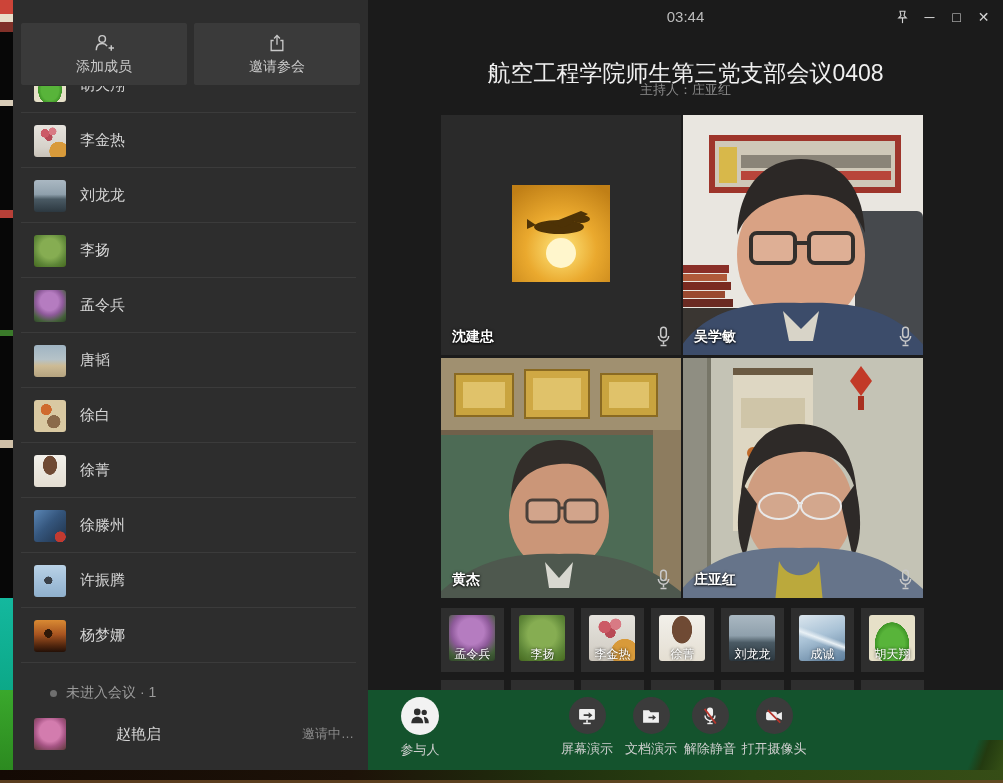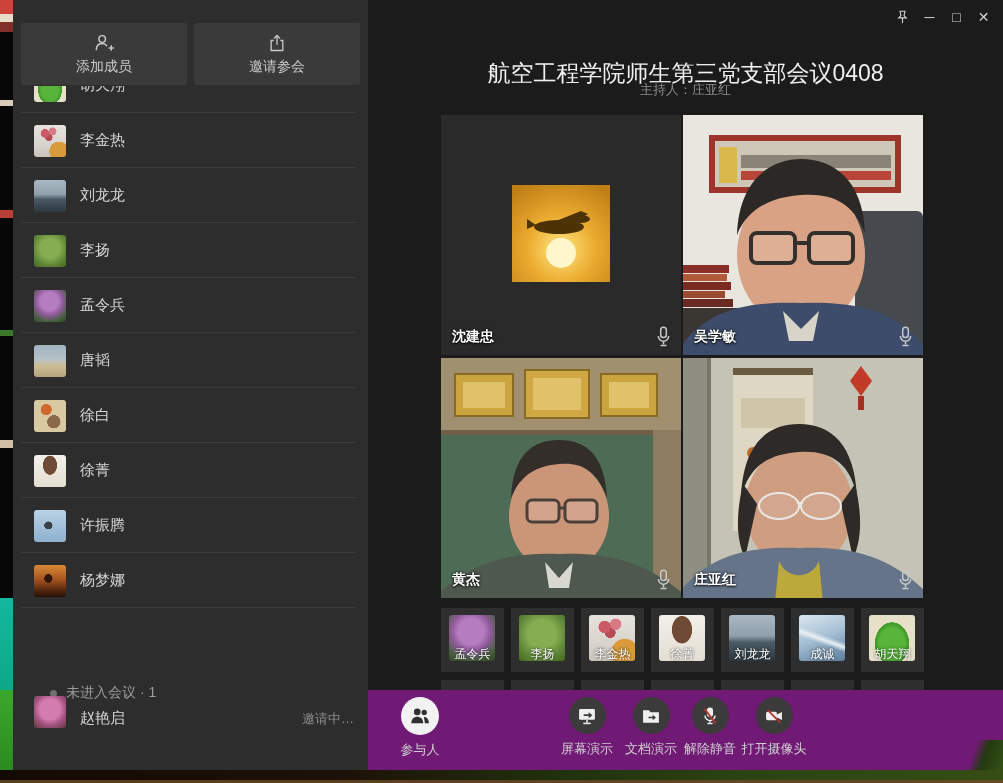--- a/index.html
+++ b/index.html
@@ -20,22 +20,22 @@
   .action-btn svg{display:block;}
 
   .member-list{position:absolute;left:0;top:58px;width:100%;z-index:1;}
   .member-row{position:relative;height:55px;display:flex;align-items:center;padding-left:21px;box-sizing:border-box;}
   .member-row::after{content:'';position:absolute;left:8px;right:12px;bottom:0;height:1px;background:#3b3b3b;}
   .avatar{width:32px;height:32px;border-radius:3px;flex:0 0 auto;background:#555;}
   .member-name{margin-left:14px;font-size:15px;color:#d6d6d6;}
 
   .not-joined{position:absolute;left:37px;top:684px;display:flex;align-items:center;color:#9b9b9b;font-size:14px;z-index:2;}
   .nj-dot{width:7px;height:7px;border-radius:50%;background:#6f6f6f;margin-right:9px;}
-  .pending-row{position:absolute;left:0;top:672px;width:100%;height:56px;display:flex;align-items:flex-end;
-               padding:0 14px 0 21px;box-sizing:border-box;z-index:2;}
+  .pending-row{position:absolute;left:0;top:706px;width:100%;height:56px;display:flex;align-items:center;
+               padding:0 14px 0 21px;box-sizing:border-box;z-index:2;gap:36px;}
   .pending-status{margin-left:auto;font-size:13px;color:#8a8a8a;}
 
   
   .avatar[data-avatar="frog-cartoon"]{background:radial-gradient(ellipse at 50% 62%,#58b43a 0 38%,#3f9627 52%,rgba(0,0,0,0) 53%),#e6e0c8;}
   .avatar[data-avatar="flower-vase"]{background:
       radial-gradient(circle at 34% 26%,#cc5a66 0 13%,rgba(0,0,0,0) 14%),
       radial-gradient(circle at 58% 20%,#d87a84 0 12%,rgba(0,0,0,0) 13%),
       radial-gradient(circle at 46% 38%,#b84a56 0 14%,rgba(0,0,0,0) 15%),
       radial-gradient(circle at 78% 82%,#d89a3a 0 26%,rgba(0,0,0,0) 27%),
       linear-gradient(180deg,#e6e3dd 0%,#d6d2ca 70%,#c8c2b8 100%);}
@@ -83,21 +83,21 @@
   
   .thumbs{position:absolute;left:73px;top:608px;display:flex;gap:7px;}
   .thumb{position:relative;width:63px;height:64px;background:#2e2e2e;cursor:pointer;}
   .thumb .avatar{position:absolute;left:8px;top:7px;width:46px;height:46px;border-radius:3px;}
   .thumb-name{position:absolute;left:0;bottom:9px;width:100%;text-align:center;color:#fff;font-size:12px;
               text-shadow:0 0 3px rgba(0,0,0,.9);}
   .thumbs-partial{position:absolute;left:73px;top:680px;display:flex;gap:7px;}
   .thumb-stub{width:63px;height:10px;background:#2e2e2e;}
 
   
-  .toolbar{position:absolute;left:0;top:690px;width:635px;height:80px;background:#701a75;}
+  .toolbar{position:absolute;left:0;top:690px;width:635px;height:80px;background:#14532d;}
   .tool{position:absolute;top:7px;width:96px;margin-left:-48px;text-align:center;cursor:pointer;}
   .tool-circle{width:37px;height:37px;border-radius:50%;background:#3b3b3b;margin:0 auto;
                display:flex;align-items:center;justify-content:center;}
   .tool-circle.white{width:38px;height:38px;background:#f2f2f2;}
   .tool-circle.red{width:42px;height:42px;background:#f25c52;margin-top:-2px;}
   .tool-label{margin-top:6px;font-size:13px;color:#cfcfcf;}
 
   
   .desktop-bottom{position:absolute;left:0;top:770px;width:1003px;height:13px;
       background:linear-gradient(90deg,#140a04 0%,#1d1208 35%,#20300e 55%,#2c4412 75%,#364d16 100%);}
@@ -171,20 +171,24 @@
       </div>
       <div class="member-row">
         <span class="avatar" data-avatar="cartoon-plane"></span>
         <span class="member-name">徐白</span>
       </div>
       <div class="member-row">
         <span class="avatar" data-avatar="cartoon-girl"></span>
         <span class="member-name">徐菁</span>
       </div>
       <div class="member-row">
+        <span class="avatar" data-avatar="car-photo"></span>
+        <span class="member-name">徐滕州</span>
+      </div>
+      <div class="member-row">
         <span class="avatar" data-avatar="helicopter"></span>
         <span class="member-name">许振腾</span>
       </div>
       <div class="member-row">
         <span class="avatar" data-avatar="plane-sunset"></span>
         <span class="member-name">杨梦娜</span>
       </div>
     </div>
 
     <div class="not-joined">
@@ -206,20 +210,21 @@
         <svg width="15" height="17" viewBox="0 0 24 26" fill="none" stroke="#d2d2d2" stroke-width="1.8">
           <path d="M8,3 h8 l-1.5,7 3.5,3.5 H6 l3.5,-3.5 z"></path>
           <line x1="12" y1="13.5" x2="12" y2="22"></line>
         </svg>
       </button>
       <button class="win-btn">─</button>
       <button class="win-btn">□</button>
       <button class="win-btn">✕</button>
     </div>
 
+    <div class="time">03:44</div>
     <h1 class="title">航空工程学院师生第三党支部会议0408</h1>
     <div class="host">主持人：庄亚红</div>
 
     <div class="grid">
 
       <div class="tile">
         <svg class="scene" width="240" height="240" viewBox="0 0 240 240">
           <defs>
             <radialGradient id="sun" cx="50%" cy="66%" r="75%">
               <stop offset="0%" stop-color="#fff3c0"></stop>

